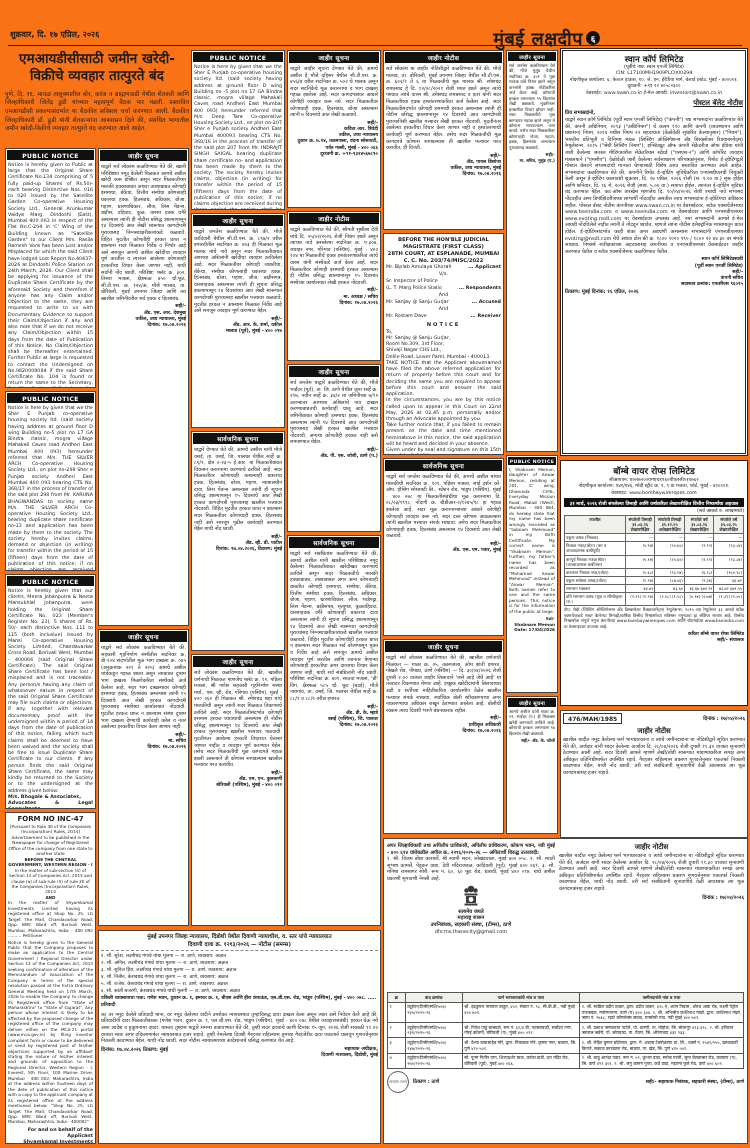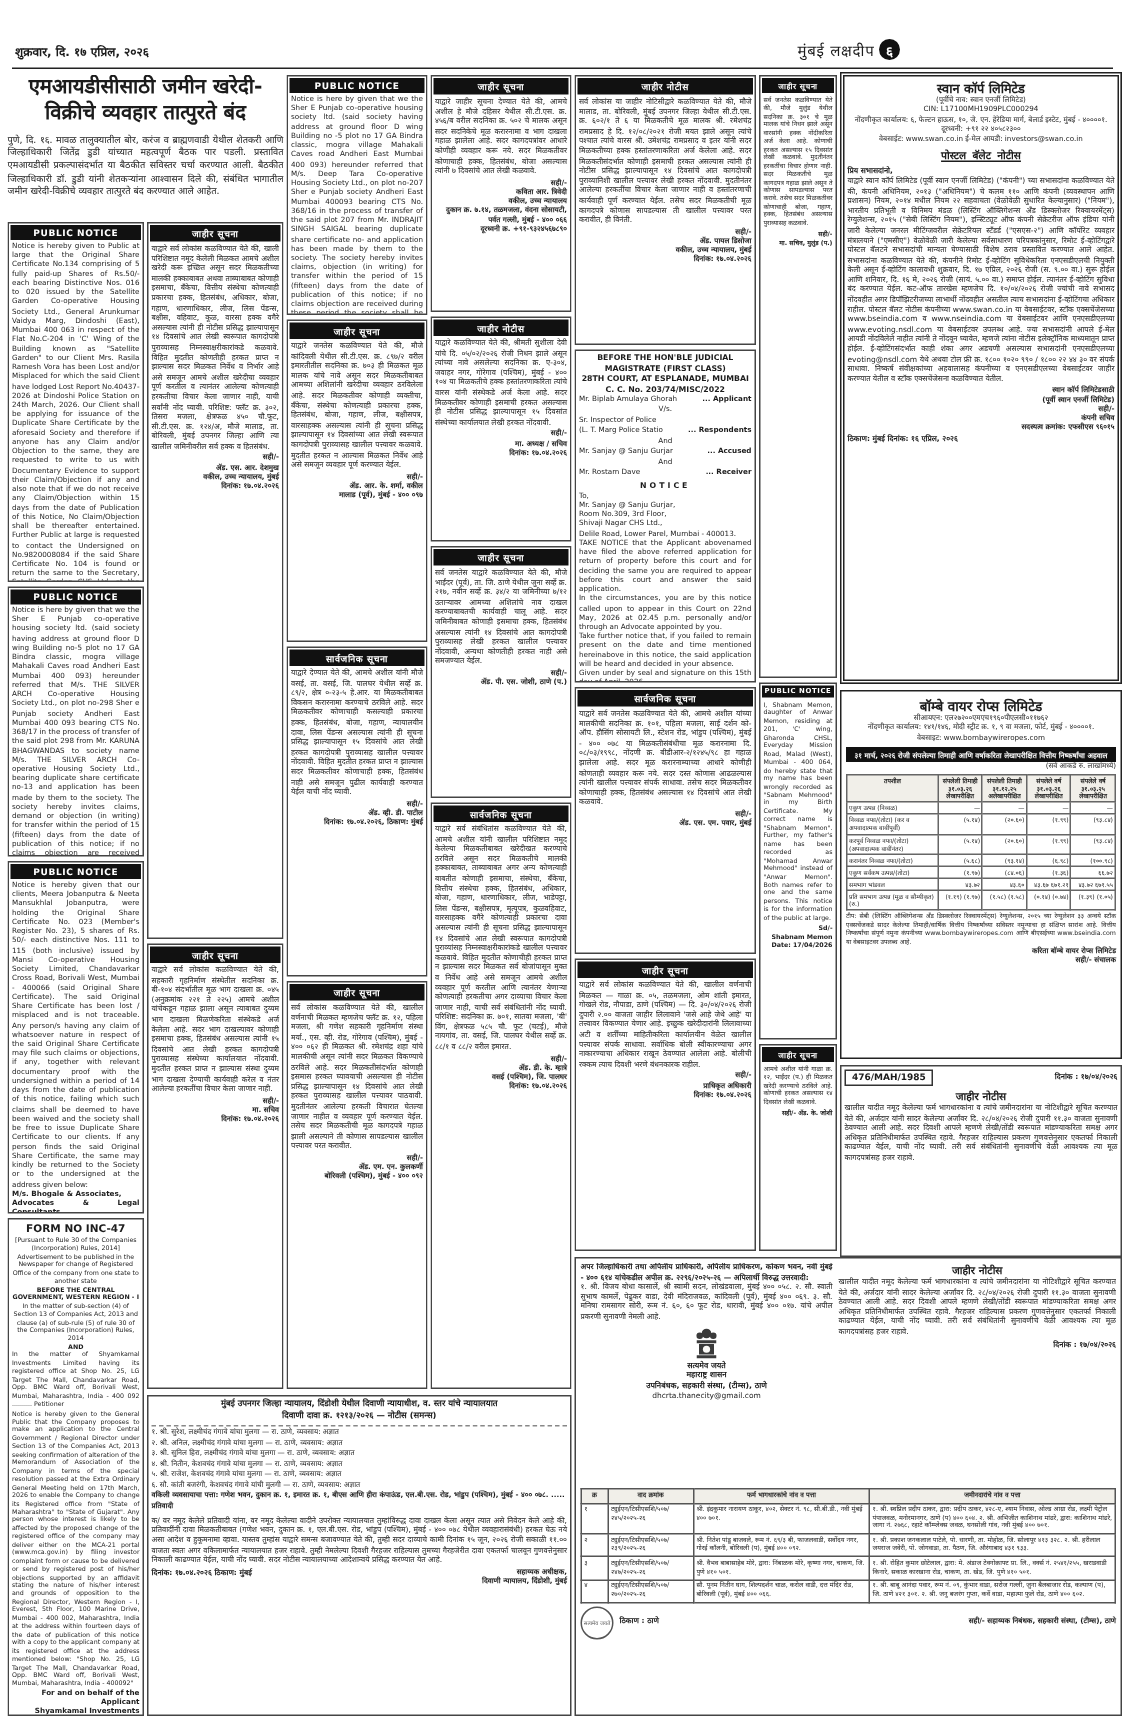--- a/index.html
+++ b/index.html
@@ -1,24 +1,24 @@
 <!DOCTYPE html>
 <html><head>
 <meta charset="utf-8">
 <style>
   * { margin:0; padding:0; box-sizing:border-box; }
   html,body { background:#e8e6e0; }
   body { font-family:"DejaVu Sans", sans-serif; color:#1c1c1c; }
-  .page { position:relative; width:750px; height:1148px; background:#ffffff; margin:0 auto; overflow:hidden; }
+  .page { position:relative; width:750px; height:1148px; background:#f97316; margin:0 auto; overflow:hidden; }
 
   
   .hdr { position:absolute; left:8px; right:8px; top:26px; height:20px; border-bottom:1.5px solid #222; }
   .hdr-date { position:absolute; left:2px; top:2px; font-size:8px; font-weight:bold; }
   .masthead { position:absolute; right:142px; top:0; display:flex; align-items:center; gap:3px; }
-  .masthead .mh-name { font-size:10px; font-weight:normal; letter-spacing:0.5px; }
+  .masthead .mh-name { font-size:18px; font-weight:bold; letter-spacing:0.5px; }
   .mh-logo { width:14px; height:14px; border-radius:50%; background:#111; color:#fff; font-size:9px; font-weight:bold; display:flex; align-items:center; justify-content:center; }
 
   .blk { position:absolute; overflow:hidden; }
   .col { display:flex; flex-direction:column; gap:3px; }
   .box { border:1px solid #444; background:#fff; overflow:hidden; padding:2px; flex:0 0 auto; }
   .bar { background:#111; color:#fff; text-align:center; font-weight:bold; font-size:6px; padding:1.5px 0; letter-spacing:0.4px; margin:-1px -1px 2px -1px; }
   .bold-head { text-align:center; font-weight:bold; font-size:7px; margin-bottom:1px; }
   .tiny { font-size:5px; line-height:1.32; text-align:justify; }
   .tiny-en { font-size:4.8px; line-height:1.3; text-align:justify; }
   .micro { font-size:4.2px; line-height:1.3; text-align:justify; }
@@ -31,21 +31,21 @@
   .lead-body { font-size:6.2px; line-height:1.4; text-align:justify; }
 
   
   .court-head { font-size:5.2px; font-weight:bold; text-align:center; line-height:1.35; }
   .party-line { display:flex; justify-content:space-between; font-size:4.8px; line-height:1.45; }
   .party-line .pr { font-weight:bold; }
 
   
   .co-name { text-align:center; font-weight:bold; font-size:9px; }
   .co-sub { text-align:center; font-size:4.8px; line-height:1.35; }
-  .sec-title { text-align:center; font-weight:bold; font-size:7px; text-decoration:underline; margin:2px 0;font-family:Liberation Mono, monospace; }
+  .sec-title { text-align:right; font-weight:bold; font-size:7px; text-decoration:underline; margin:2px 0; }
   .blackbar-title { background:#111; color:#fff; font-weight:bold; font-size:4.8px; text-align:center; padding:1.5px 1px; margin:2px 0 1px 0; }
   table.ftab { width:100%; border-collapse:collapse; table-layout:fixed; }
   table.ftab td, table.ftab th { border:0.5px solid #666; padding:1px; font-size:4.1px; line-height:1.25; vertical-align:top; }
   table.ftab thead td { font-weight:bold; text-align:center; background:#f1efe9; }
   table.ftab tbody td:not(:first-child) { text-align:right; }
   table.utab { width:100%; border-collapse:collapse; table-layout:fixed; }
   table.utab td { border:0.6px solid #555; padding:1.5px; font-size:4.3px; line-height:1.3; vertical-align:top; text-align:left; }
   table.utab thead td { font-weight:bold; text-align:center; background:#f1efe9; }
 
   .badge { border:1px solid #333; font-weight:bold; font-size:6px; text-align:center; padding:1px 4px; display:inline-block; background:#fff; }

